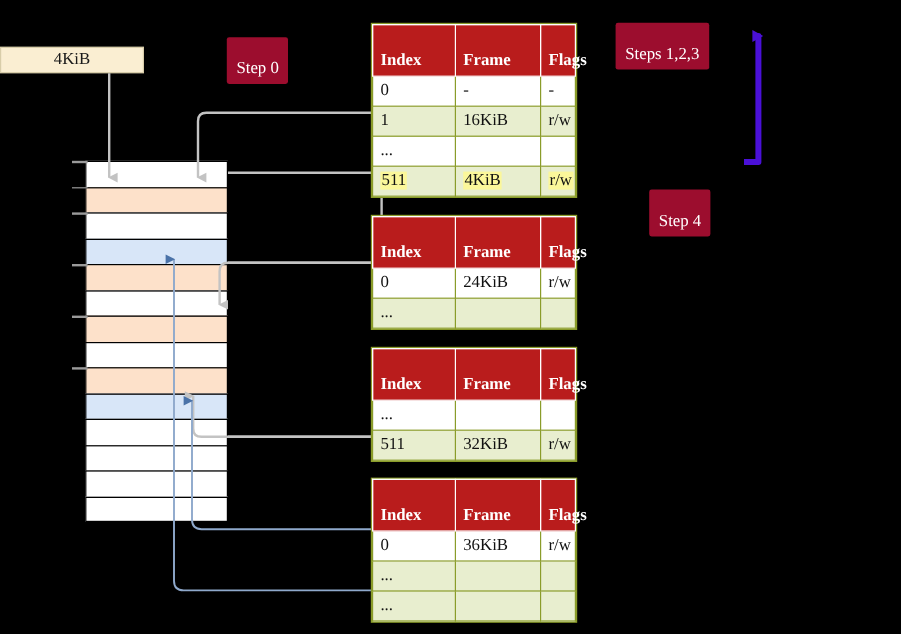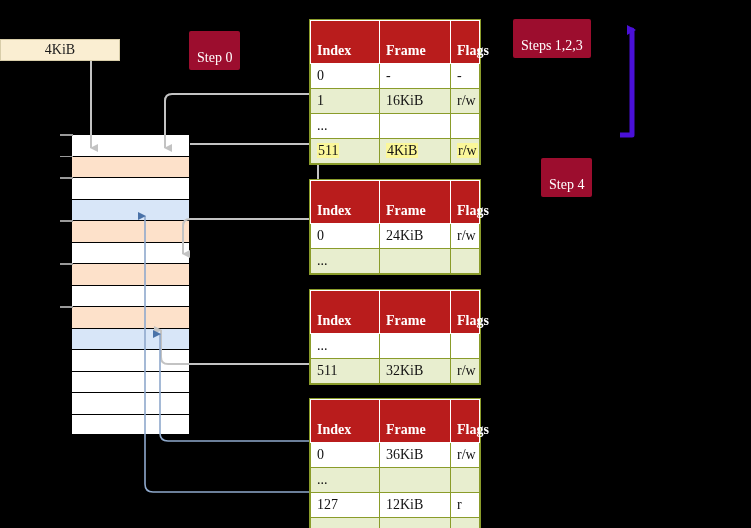--- a/index.html
+++ b/index.html
@@ -265,25 +265,20 @@
         <tr class="plain">
           <td>0</td>
           <td>36KiB</td>
           <td>r/w</td>
         </tr>
         <tr class="alt">
           <td>...</td>
           <td></td>
           <td></td>
         </tr>
-        <tr class="plain">
-          <td>127</td>
-          <td>12KiB</td>
-          <td>r</td>
-        </tr>
         <tr class="alt">
           <td>...</td>
           <td></td>
           <td></td>
         </tr>
       </tbody>
   </table>
 
 <div class="tick" style="left: 60px; top: 134px; width: 13px;"></div>
     <div class="tick" style="left: 60px; top: 155.5px; width: 13px;"></div>

